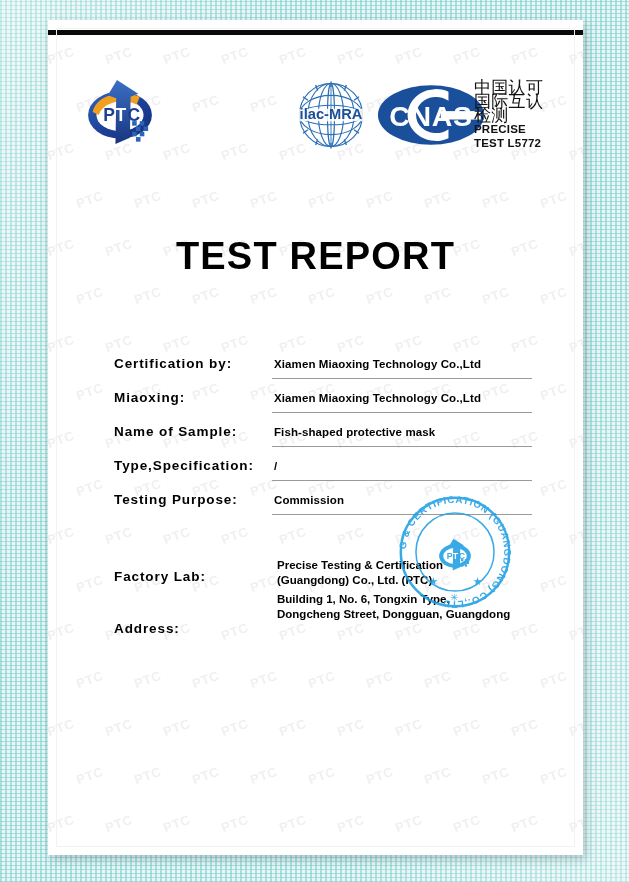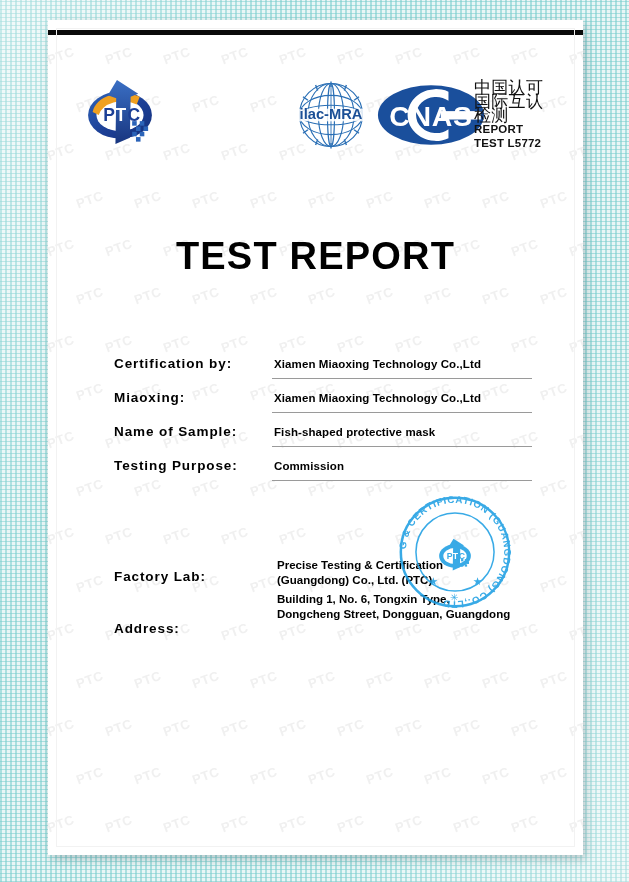--- a/index.html
+++ b/index.html
@@ -353,21 +353,21 @@
       <ellipse cx="85" cy="50" rx="82" ry="46" fill="#1a4f9c"></ellipse>
       <path d="M112 14 A44 40 0 1 0 112 86 L112 72 A31 28 0 1 1 112 28 Z" fill="#ffffff"></path>
       <rect x="100" y="44" width="62" height="13" fill="#ffffff"></rect>
       <text x="85" y="67" text-anchor="middle" font-family="Liberation Sans, sans-serif" font-size="44" font-weight="700" fill="#ffffff" letter-spacing="1">CNAS</text>
     </svg>
 
     <div id="accred-text">
       <div class="cn">中国认可</div>
       <div class="cn">国际互认</div>
       <div class="cn">检测</div>
-      <div class="en">REPORT</div>
+      <div class="en">PRECISE</div>
       <div class="en">TEST L5772</div>
     </div>
   </div>
 
   <div id="title">TEST REPORT</div>
 
   <div id="form">
 
     <div class="row">
       <span class="label">Certification by:</span>
@@ -380,20 +380,25 @@
       <span class="value">Xiamen Miaoxing Technology Co.,Ltd</span>
       <span class="rule"></span>
     </div>
 
     <div class="row">
       <span class="label">Name of Sample:</span>
       <span class="value">Fish-shaped protective mask</span>
       <span class="rule"></span>
     </div>
 
+    <div class="row">
+      <span class="label">Type,Specification:</span>
+      <span class="value">/</span>
+      <span class="rule"></span>
+    </div>
 
     <div class="row">
       <span class="label">Testing Purpose:</span>
       <span class="value">Commission</span>
       <span class="rule"></span>
     </div>
   </div>
 
   <div id="lowerblock">
     <div class="lrow">

